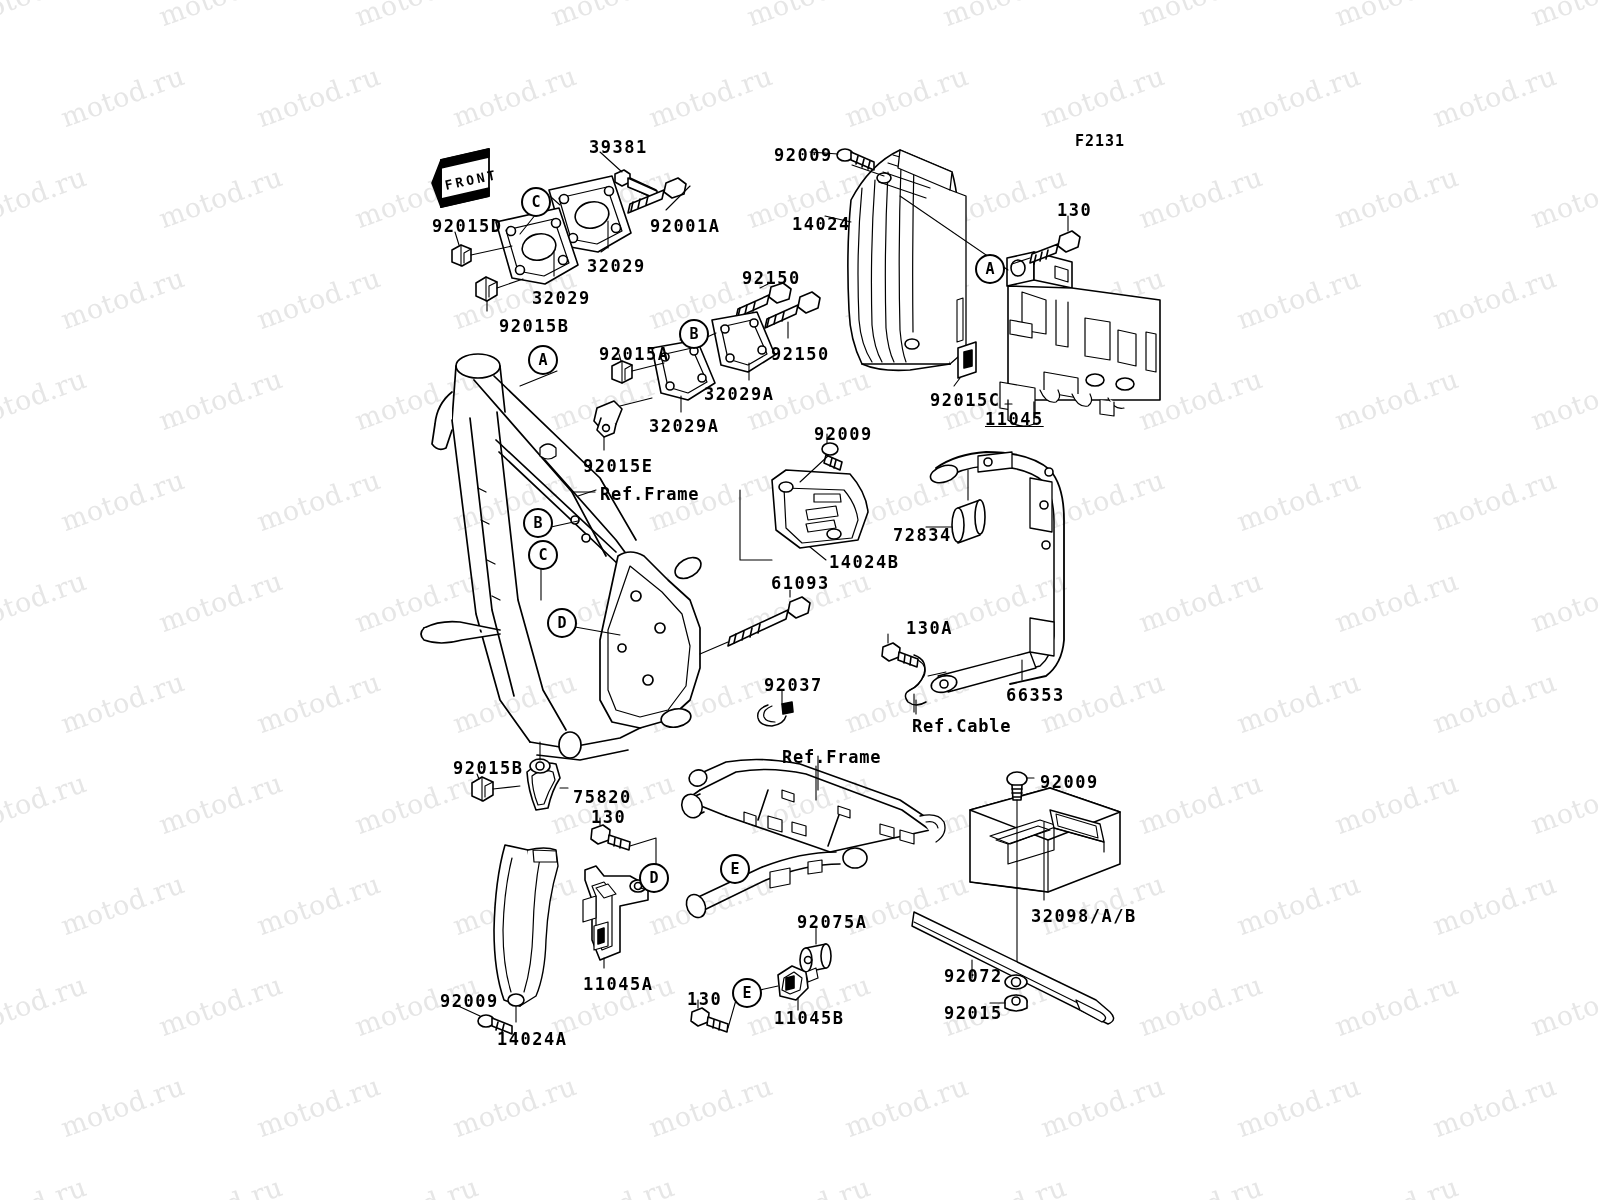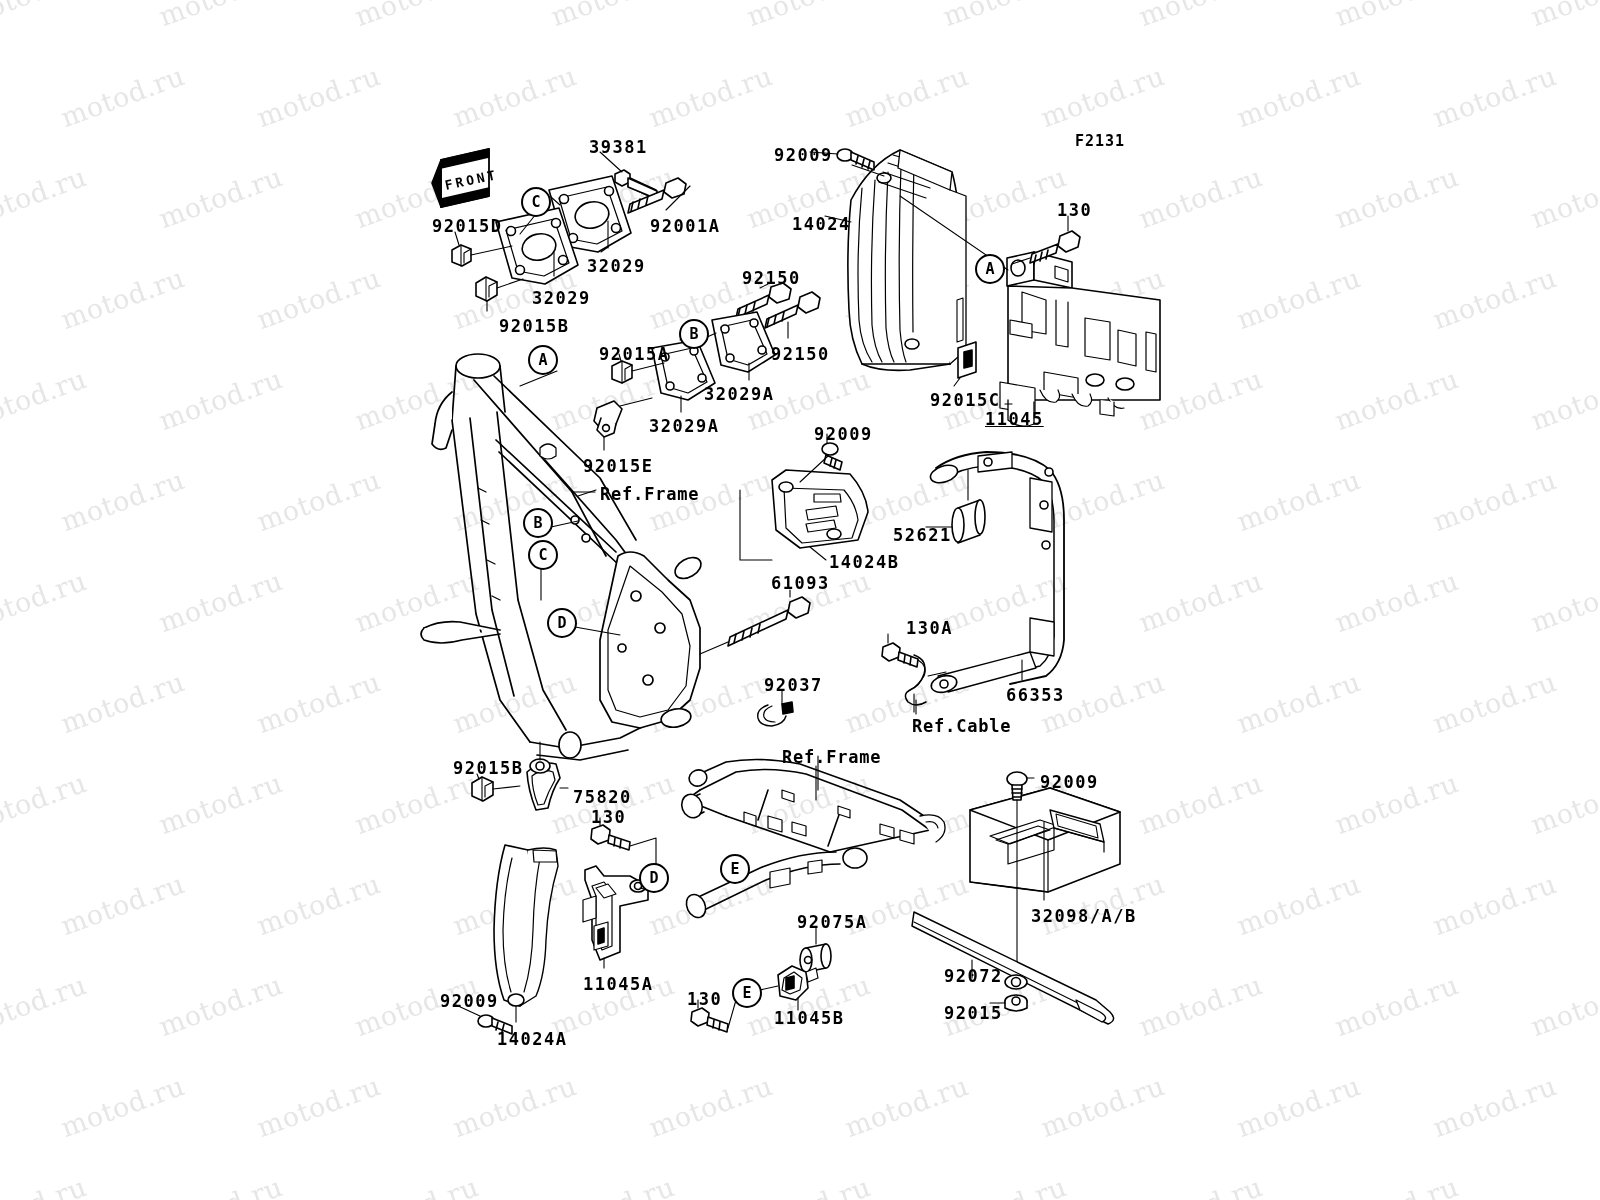--- a/index.html
+++ b/index.html
@@ -656,21 +656,21 @@
       <div class="lbl" style="left: 704px; top: 386px;">32029A</div>
       <div class="lbl" style="left: 649px; top: 418px;">32029A</div>
       <div class="lbl" style="left: 583px; top: 458px;">92015E</div>
       <div class="lbl" style="left: 774px; top: 147px;">92009</div>
       <div class="lbl" style="left: 792px; top: 216px;">14024</div>
       <div class="lbl" style="left: 1057px; top: 202px;">130</div>
       <div class="lbl" style="left: 930px; top: 392px;">92015C</div>
       <div class="lbl" style="left: 985px; top: 411px; text-decoration: underline;">11045</div>
       <div class="lbl" style="left: 814px; top: 426px;">92009</div>
       <div class="lbl" style="left: 829px; top: 554px;">14024B</div>
-      <div class="lbl" style="left: 893px; top: 527px;">52621</div>
+      <div class="lbl" style="left: 893px; top: 527px;">72834</div>
       <div class="lbl" style="left: 771px; top: 575px;">61093</div>
       <div class="lbl" style="left: 866px; top: 620px; margin-left: 40px;">130A</div>
       <div class="lbl" style="left: 1006px; top: 687px;">66353</div>
       <div class="lbl" style="left: 764px; top: 677px;">92037</div>
       <div class="lbl" style="left: 453px; top: 760px;">92015B</div>
       <div class="lbl" style="left: 573px; top: 789px;">75820</div>
       <div class="lbl" style="left: 591px; top: 809px;">130</div>
       <div class="lbl" style="left: 583px; top: 976px;">11045A</div>
       <div class="lbl" style="left: 440px; top: 993px;">92009</div>
       <div class="lbl" style="left: 497px; top: 1031px;">14024A</div>

